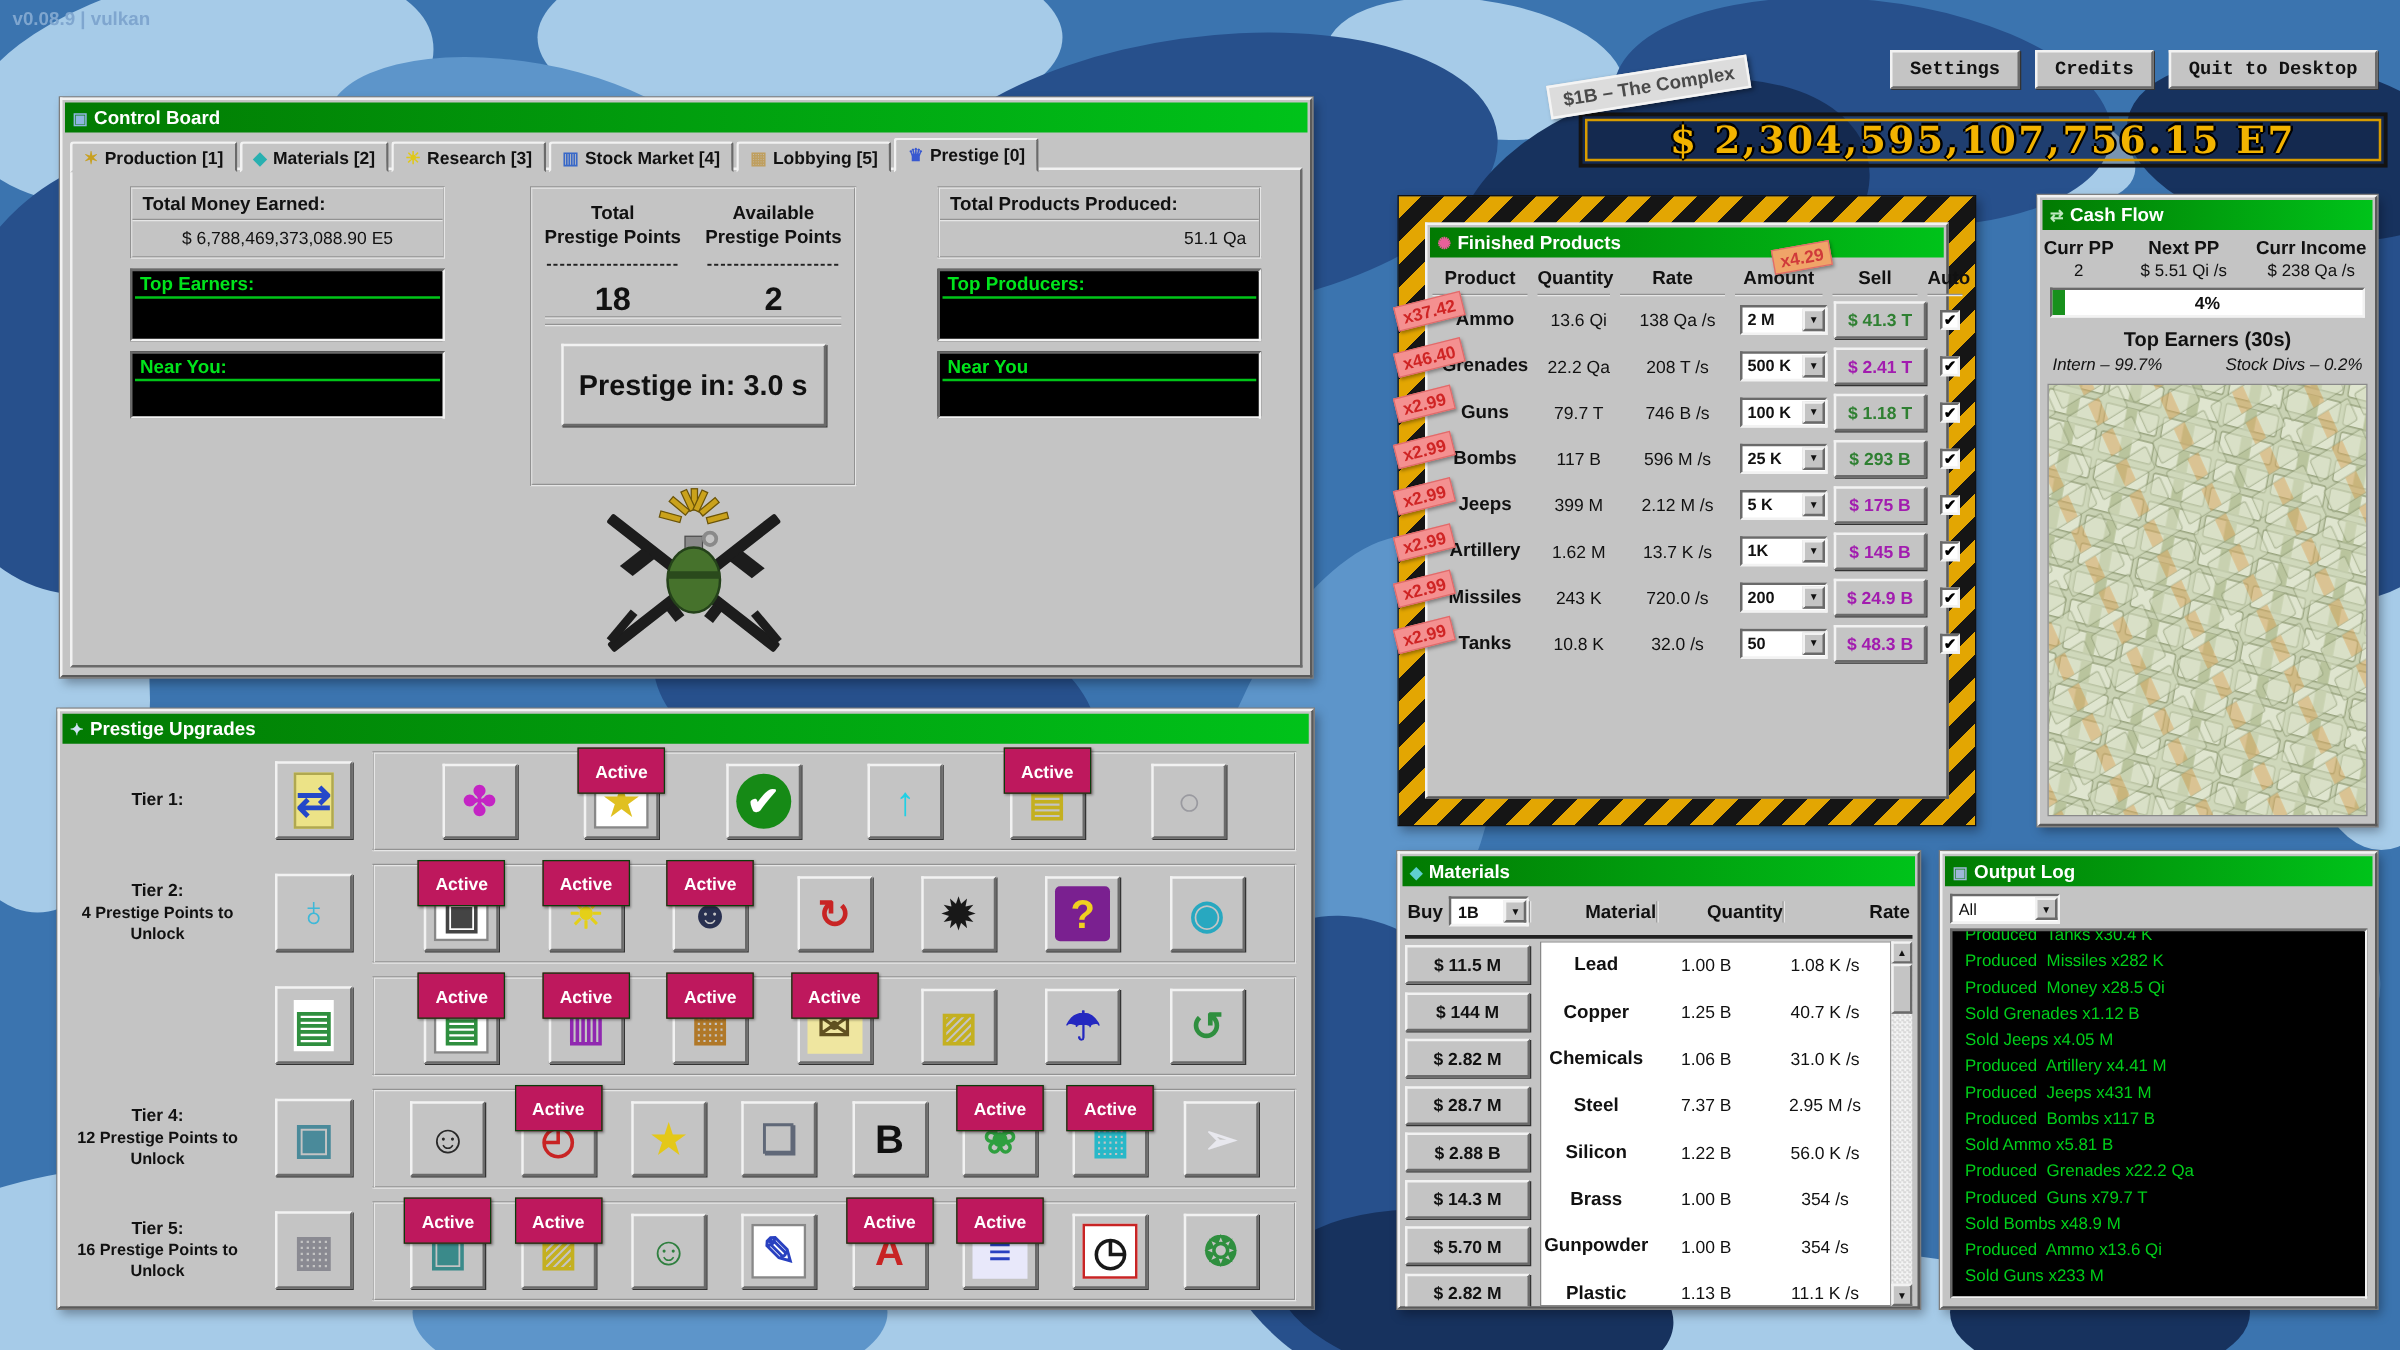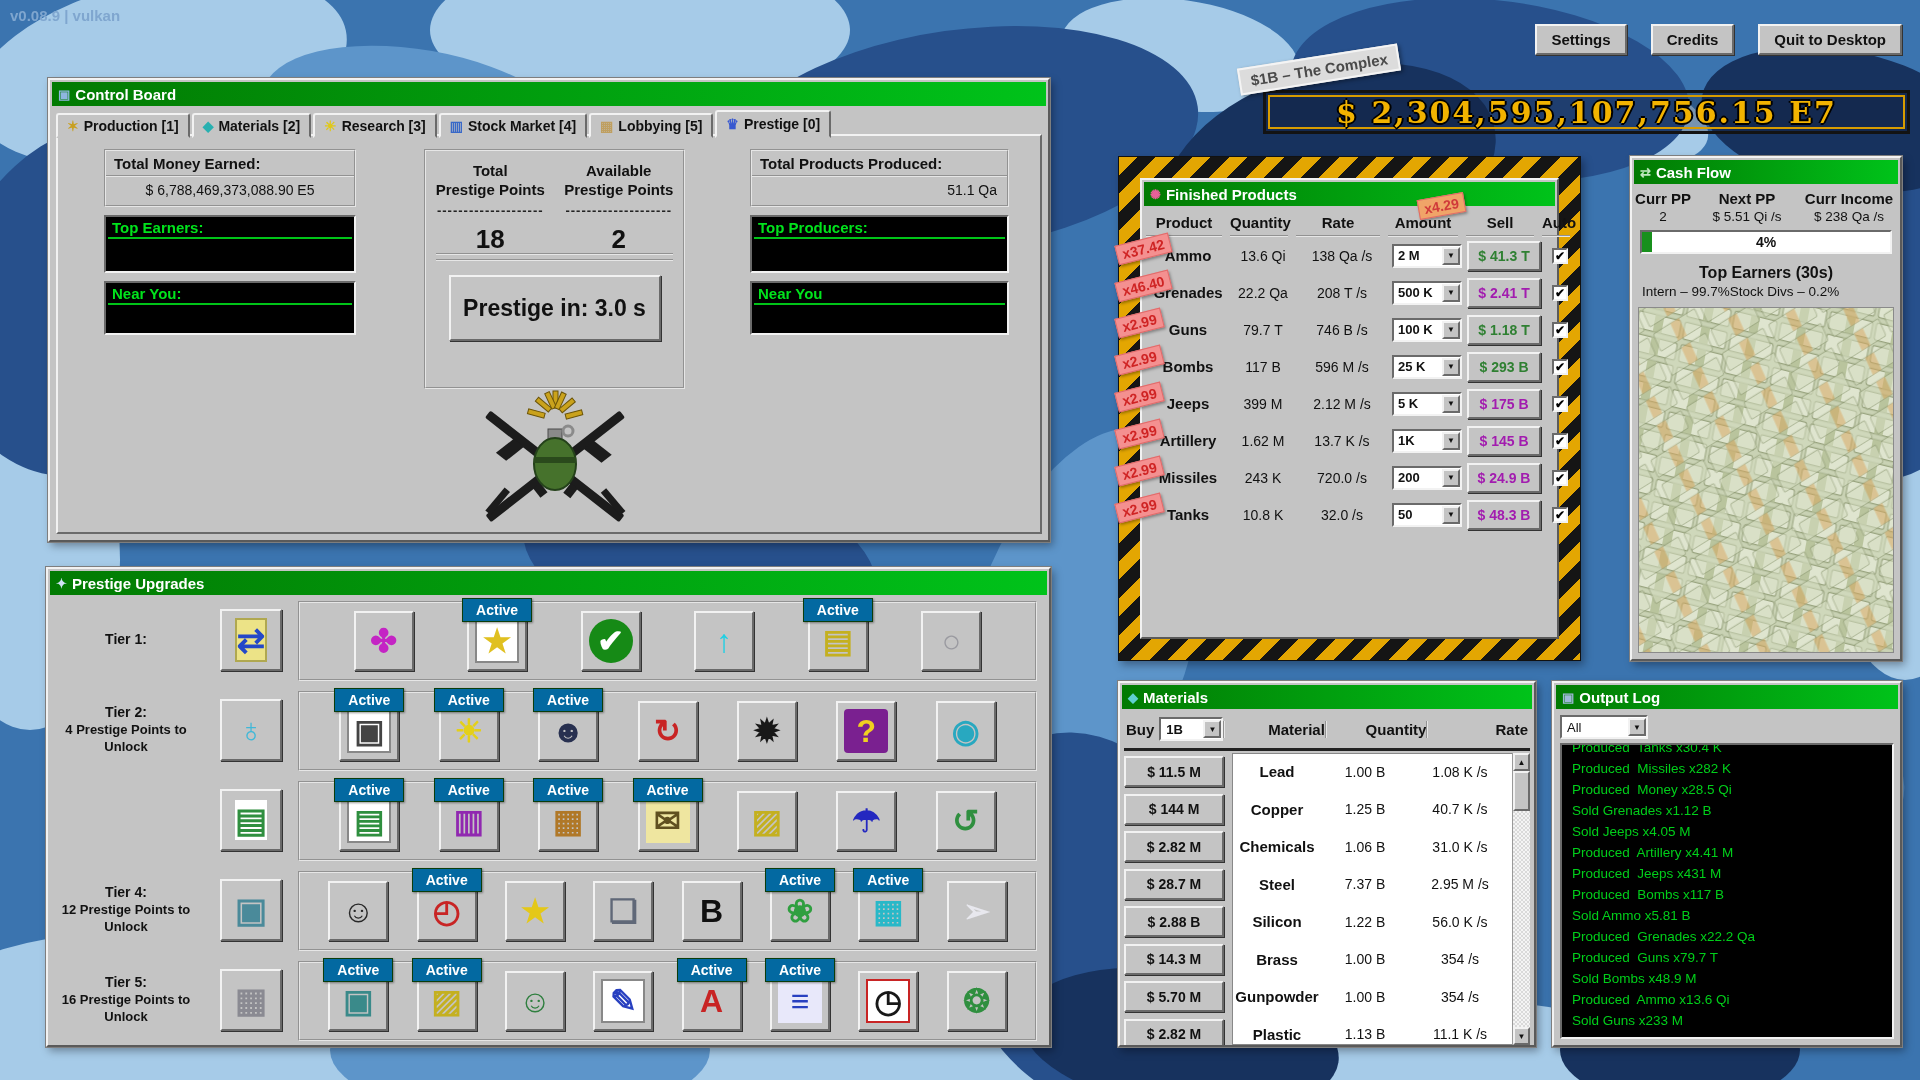--- a/index.html
+++ b/index.html
@@ -16,21 +16,21 @@
   .titlebar { height:24px; margin:2px; display:flex; align-items:center; gap:5px; padding:0 6px;
               background:linear-gradient(90deg,#027a02,#00c31a); color:#fff;
               font-weight:bold; font-size:15px; }
   .ticon { font-size:13px; line-height:13px; }
   .btn { display:flex; align-items:center; justify-content:center;
          border:2px solid; border-color:#f2f2f2 #6a6a6a #6a6a6a #f2f2f2;
          background:#c4c4c4; font-weight:bold; box-shadow:1px 1px 0 #333; }
 
   
   .version { position:absolute; left:10px; top:7px; color:#7fa6cf; font-weight:bold; font-size:15px; z-index:1; }
-  .sysbtns { position:absolute; top:24px; right:18px; display:flex; gap:24px; z-index:2; }
+  .sysbtns { position:absolute; top:40px; right:18px; display:flex; gap:12px; z-index:2;font-family:Liberation Mono, monospace; }
   .sysbtns .btn { height:31px; padding:0 14px; font-size:15px; }
 
   .money-banner { position:absolute; left:1263px; top:90px; width:647px; height:44px;
                   border:3px solid #131313; background:rgba(12,24,48,.30);
                   padding:2px; z-index:2; }
   .money-inner { width:100%; height:100%; border:2px solid #d89c00; display:flex;
                  align-items:center; justify-content:center;
                  font-family:"DejaVu Serif", serif; font-weight:bold; font-size:30px;
                  letter-spacing:2px; color:#f2b300;
                  text-shadow:-2px 0 0 #000, 2px 0 0 #000, 0 -2px 0 #000, 0 2px 0 #000, 1px 1px 0 #000; }
@@ -67,22 +67,22 @@
   .tier-row { position:relative; height:86px; margin-top:4px; }
   .tier-label { position:absolute; left:8px; top:0; width:140px; height:80px;
                 display:flex; flex-direction:column; align-items:center; justify-content:center;
                 font-size:14px; font-weight:bold; text-align:center; line-height:17px; }
   .tier-sub { font-size:13px; }
   .tier-iconbtn { position:absolute; left:172px; top:10px; width:62px; height:62px; font-size:34px; }
   .tier-box { position:absolute; left:250px; right:12px; top:2px; height:80px;
               border:2px groove #e6e6e6; display:flex; align-items:center; justify-content:space-evenly; }
   .upg-btn { position:relative; width:60px; height:60px; font-size:32px; }
   .upg-btn .gicon { display:flex; align-items:center; justify-content:center; width:44px; height:44px; }
-  .badge { position:absolute; top:-15px; left:-7px; right:-7px; height:24px;
-           background:#0369a1; border:1px solid #0b3d0b; color:#fff; font-weight:bold; font-size:14px;
+  .badge { position:absolute; top:-15px; left:-7px; right:-7px; height:37px;
+           background:#be185d; border:1px solid #0b3d0b; color:#fff; font-weight:bold; font-size:14px;
            display:flex; align-items:center; justify-content:center; box-shadow:1px 1px 2px rgba(0,0,0,.4); }
   .badge:empty { display:none; }
 
   
   #fp-frame { position:absolute; left:1118px; top:156px; width:463px; height:505px; z-index:2;
               background:repeating-linear-gradient(135deg,#e3a602 0 13px,#151515 13px 26px);
               border:1px solid #111; padding:21px; box-shadow:3px 4px 8px rgba(0,0,10,.35); }
   #finished-products { position:relative; width:100%; height:100%; background:#c4c4c4;
                        border:2px solid; border-color:#f2f2f2 #5a5a5a #5a5a5a #f2f2f2; }
   .fp-grid { display:grid; grid-template-columns:84px 66px 92px 78px 76px 36px; align-items:center; }
@@ -116,21 +116,21 @@
   #cash-flow { left:1630px; top:156px; width:272px; height:505px; display:flex; flex-direction:column; }
   .cf-heads, .cf-vals { display:grid; grid-template-columns:62px 106px 98px; text-align:center; }
   .cf-heads { font-weight:bold; font-size:15px; margin-top:4px; }
   .cf-vals { font-size:13.5px; margin-top:2px; }
   .cf-bar { height:24px; margin:6px 8px 0; background:#fff; position:relative;
             border:2px solid; border-color:#6a6a6a #f2f2f2 #f2f2f2 #6a6a6a; }
   .cf-fill { position:absolute; left:0; top:0; bottom:0; background:#18901c; }
   .cf-pct { position:absolute; inset:0; display:flex; align-items:center; justify-content:center;
             font-weight:bold; font-size:14px; }
   .cf-te { text-align:center; font-weight:bold; font-size:16px; margin-top:10px; }
-  .cf-earners { display:flex; padding:2px 10px 0; font-size:13.5px; }
+  .cf-earners { display:flex; justify-content:space-between; padding:2px 10px 0; font-size:13.5px;font-style:italic; }
   .cash-img { flex:1; margin:8px 6px 6px; border:1px solid #8a8a8a; }
 
   
   #materials { left:1118px; top:681px; width:418px; height:366px; }
   .mat-ctrl { display:flex; align-items:center; height:34px; padding:2px 6px 0; }
   .buy-label { font-weight:bold; font-size:15px; margin-right:5px; }
   .buy-dd { width:64px; height:24px; background:#fff; border:2px solid;
             border-color:#6a6a6a #f2f2f2 #f2f2f2 #6a6a6a; display:flex; align-items:center;
             font-size:13px; font-weight:bold; padding-left:5px; }
   .mat-cols { flex:1; display:grid; grid-template-columns:1fr 1fr 1fr; text-align:right;

